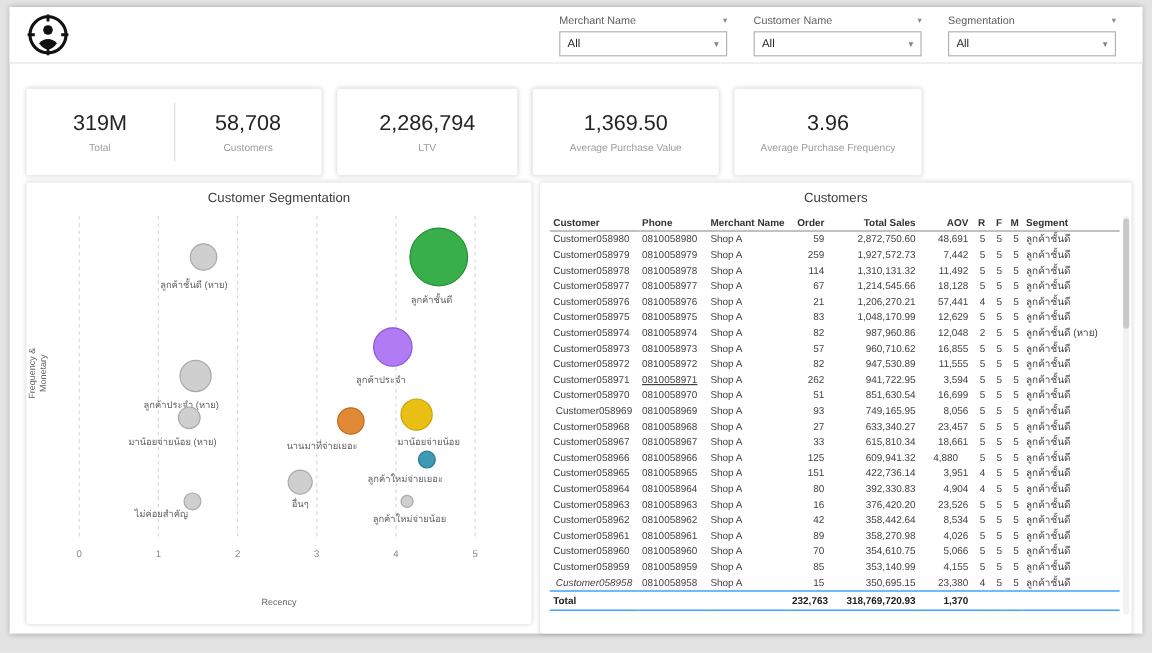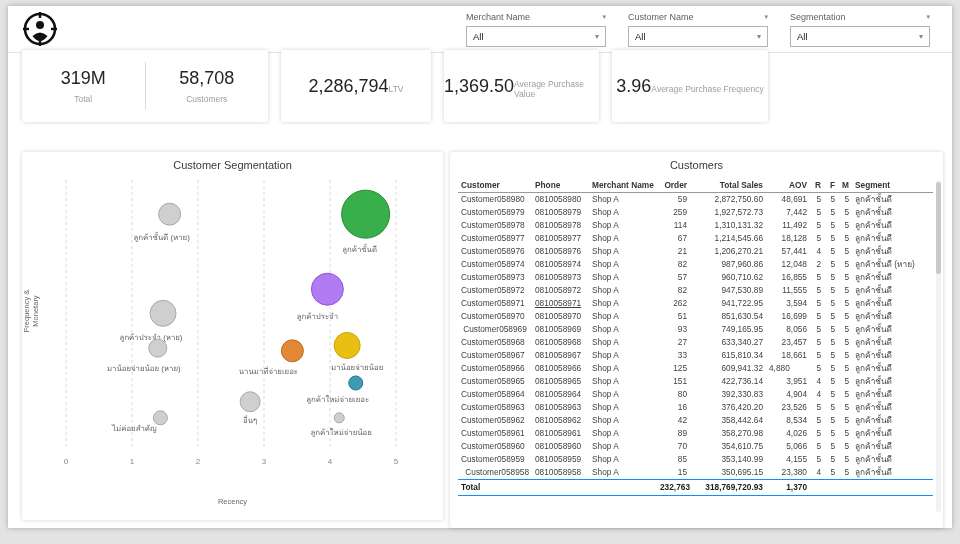--- a/index.html
+++ b/index.html
@@ -20,23 +20,23 @@
   .slicer{width:140px;}
   .slicer-head{display:flex;justify-content:space-between;align-items:center;height:14px;}
   .slicer-label{font-size:9px;color:#605e5c;}
   .slicer-caret{font-size:7px;color:#8a8886;}
   .slicer-box{margin-top:2px;height:19px;border:1px solid #b3b3b3;background:#fff;
     display:flex;align-items:center;justify-content:space-between;padding:0 6px;cursor:pointer;}
   .slicer-value{font-size:9.5px;color:#252423;}
   .slicer-box .slicer-caret{font-size:8px;}
 
   
-  .kpi-row{position:absolute;left:14px;top:44px;width:916px;height:72px;display:flex;gap:13px;}
+  .kpi-row{position:absolute;left:14px;top:68px;width:916px;height:72px;display:flex;gap:13px;}
   .card{background:#fff;box-shadow:0 0 4px rgba(0,0,0,.18);border-radius:2px;position:relative;}
-  .kpi-card{display:flex;align-items:center;justify-content:center;flex-direction:row;}
+  .kpi-card{display:flex;align-items:center;justify-content:center;flex-direction:column;}
   .kpi-double{width:246px;flex-direction:row;}
   .kpi-half{flex:1;display:flex;flex-direction:column;align-items:center;justify-content:center;height:100%;}
   .kpi-divider{width:1px;height:48px;background:#dcdcdc;}
   .kpi-b{width:150px;} .kpi-c{width:157px;} .kpi-d{width:155px;} .kpi-e{width:156px;}
   .kpi-value{font-size:18px;color:#252423;}
   .kpi-label{font-size:8.5px;color:#9d9d9d;margin-top:5px;}
 
   
   .panel-title{text-align:center;font-size:11px;color:#3b3b3b;padding-top:7px;}
   .scatter-panel{position:absolute;left:14px;top:146px;width:421px;height:368px;}
@@ -265,20 +265,32 @@
               <td style="text-align: left;">Shop A</td>
               <td style="text-align: right;">21</td>
               <td style="text-align: right;">1,206,270.21</td>
               <td style="text-align: right;">57,441</td>
               <td style="text-align: right;">4</td>
               <td style="text-align: right;">5</td>
               <td style="text-align: right;">5</td>
               <td style="text-align: left;">ลูกค้าชั้นดี</td>
             </tr>
             <tr>
+              <td style="text-align: left;">Customer058975</td>
+              <td style="text-align: left;">0810058975</td>
+              <td style="text-align: left;">Shop A</td>
+              <td style="text-align: right;">83</td>
+              <td style="text-align: right;">1,048,170.99</td>
+              <td style="text-align: right;">12,629</td>
+              <td style="text-align: right;">5</td>
+              <td style="text-align: right;">5</td>
+              <td style="text-align: right;">5</td>
+              <td style="text-align: left;">ลูกค้าชั้นดี</td>
+            </tr>
+            <tr>
               <td style="text-align: left;">Customer058974</td>
               <td style="text-align: left;">0810058974</td>
               <td style="text-align: left;">Shop A</td>
               <td style="text-align: right;">82</td>
               <td style="text-align: right;">987,960.86</td>
               <td style="text-align: right;">12,048</td>
               <td style="text-align: right;">2</td>
               <td style="text-align: right;">5</td>
               <td style="text-align: right;">5</td>
               <td style="text-align: left;">ลูกค้าชั้นดี (หาย)</td>
@@ -366,21 +378,21 @@
               <td style="text-align: right;">5</td>
               <td style="text-align: right;">5</td>
               <td style="text-align: left;">ลูกค้าชั้นดี</td>
             </tr>
             <tr>
               <td style="text-align: left;">Customer058966</td>
               <td style="text-align: left;">0810058966</td>
               <td style="text-align: left;">Shop A</td>
               <td style="text-align: right;">125</td>
               <td style="text-align: right;">609,941.32</td>
-              <td style="text-align: left;">4,880</td>
+              <td style="text-align: center;">4,880</td>
               <td style="text-align: right;">5</td>
               <td style="text-align: right;">5</td>
               <td style="text-align: right;">5</td>
               <td style="text-align: left;">ลูกค้าชั้นดี</td>
             </tr>
             <tr>
               <td style="text-align: left;">Customer058965</td>
               <td style="text-align: left;">0810058965</td>
               <td style="text-align: left;">Shop A</td>
               <td style="text-align: right;">151</td>
@@ -457,21 +469,21 @@
               <td style="text-align: left;">Shop A</td>
               <td style="text-align: right;">85</td>
               <td style="text-align: right;">353,140.99</td>
               <td style="text-align: right;">4,155</td>
               <td style="text-align: right;">5</td>
               <td style="text-align: right;">5</td>
               <td style="text-align: right;">5</td>
               <td style="text-align: left;">ลูกค้าชั้นดี</td>
             </tr>
             <tr>
-              <td style="text-align: right;">Customer058958</td>
+              <td style="text-align: center; font-style: italic;">Customer058958</td>
               <td style="text-align: left;">0810058958</td>
               <td style="text-align: left;">Shop A</td>
               <td style="text-align: right;">15</td>
               <td style="text-align: right;">350,695.15</td>
               <td style="text-align: right;">23,380</td>
               <td style="text-align: right;">4</td>
               <td style="text-align: right;">5</td>
               <td style="text-align: right;">5</td>
               <td style="text-align: left;">ลูกค้าชั้นดี</td>
             </tr>

